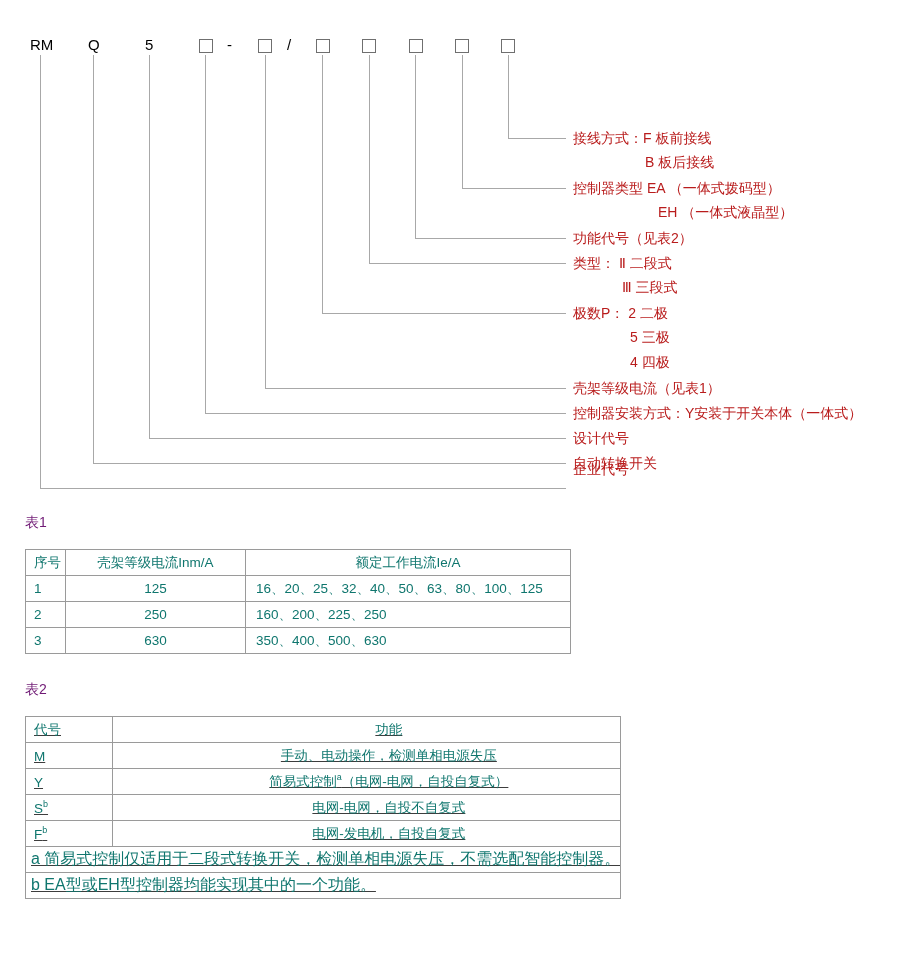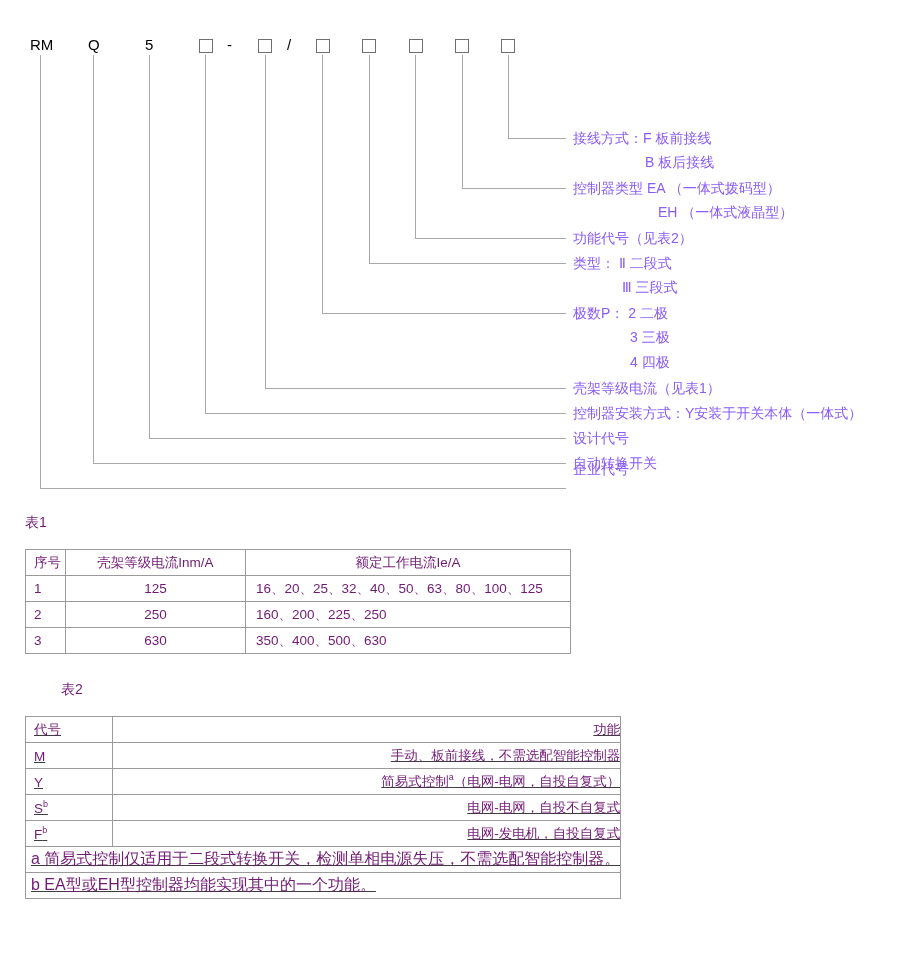--- a/index.html
+++ b/index.html
@@ -7,31 +7,31 @@
     position:relative;width:900px;height:958px;background:#ffffff;
     font-family:"Liberation Sans","DejaVu Sans",sans-serif;
     color:#3d3d3d;overflow:hidden;
   }
   
   .code-char{position:absolute;top:36px;font-size:15px;color:#000000;}
   .code-box{position:absolute;top:39px;width:12px;height:12px;border:1px solid #6f6f6f;background:#fff;}
   
   .connector{position:absolute;top:55px;border-left:1px solid #a8a8a8;border-bottom:1px solid #a8a8a8;}
   
-  .callout{position:absolute;font-size:14px;white-space:nowrap;color:#8b5cf6;line-height:20px;}
+  .callout{position:absolute;font-size:14px;white-space:nowrap;color:#b91c1c;line-height:20px;}
   
   .tbl-caption{position:absolute;left:25px;font-size:14px;color:#701a75;}
   .tbl-wrap{position:absolute;left:25px;}
   table{border-collapse:collapse;table-layout:fixed;}
   td,th{border:1px solid #9a9a9a;height:25px;font-size:13.5px;font-weight:normal;
-        color:#701a75;padding:0;overflow:hidden;white-space:nowrap;}
+        color:#0f766e;padding:0;overflow:hidden;white-space:nowrap;}
   .al{text-align:left;padding-left:8px;}
   .ac{text-align:center;}
   .fn-cell{text-align:left;padding-left:5px;font-size:16px;margin-left:24px;}
-  .func-cell{text-align:right;padding-left:44px;}
+  .func-cell{text-align:center;padding-left:44px;}
   sup{font-size:9px;}
 </style>
 </head>
 <body>
 
 <div class="stage">
 
   <span class="code-char" style="left:30px;">RM</span>
   <span class="code-char" style="left:88px;">Q</span>
   <span class="code-char" style="left:145px;">5</span>
@@ -57,21 +57,21 @@
   <div class="connector" style="left:40px;width:525px;height:433px;"></div>
 
   <div class="callout" style="left:573px;top:128px;">接线方式：F  板前接线</div>
   <div class="callout" style="left:645px;top:152px;">B  板后接线</div>
   <div class="callout" style="left:573px;top:178px;">控制器类型  EA  （一体式拨码型）</div>
   <div class="callout" style="left:658px;top:202px;">EH  （一体式液晶型）</div>
   <div class="callout" style="left:573px;top:228px;">功能代号（见表2）</div>
   <div class="callout" style="left:573px;top:253px;">类型：  Ⅱ  二段式</div>
   <div class="callout" style="left:622px;top:277px;">Ⅲ  三段式</div>
   <div class="callout" style="left:573px;top:303px;">极数P：  2  二极</div>
-  <div class="callout" style="left:630px;top:327px;">3  三极</div>
+  <div class="callout" style="left:630px;top:327px;">5  三极</div>
   <div class="callout" style="left:630px;top:352px;">4  四极</div>
   <div class="callout" style="left:573px;top:378px;">壳架等级电流（见表1）</div>
   <div class="callout" style="left:573px;top:403px;">控制器安装方式：Y安装于开关本体（一体式）</div>
   <div class="callout" style="left:573px;top:428px;">设计代号</div>
   <div class="callout" style="left:573px;top:453px;">自动转换开关</div>
   <div class="callout" style="left:573px;top:460px;font-family:Liberation Mono, monospace;">企业代号</div>
 
   <div class="tbl-caption" style="top:514px;">表1</div>
   <div class="tbl-wrap" style="top:549px;">
     <table>
@@ -98,35 +98,35 @@
       </tr>
       <tr>
         <td class="al">3</td>
         <td class="ac">630</td>
         <td class="al" style="padding-left:10px;">350、400、500、630</td>
       </tr>
     </tbody>
       </table>
   </div>
 
-  <div class="tbl-caption" style="top:681px;margin-left:36px;">表2</div>
+  <div class="tbl-caption" style="top:681px;">表2</div>
   <div class="tbl-wrap" style="top:716px;text-decoration:underline;">
     <table>
       <colgroup>
           <col style="width:80px;">
           <col style="width:465px;">
         </colgroup>
       <tbody>
           <tr>
         <th class="al">代号</th>
         <th class="func-cell">功能</th>
       </tr>
       <tr>
         <td class="al"><span>M</span><sup></sup></td>
-        <td class="func-cell"><span>手动、板前接线，不需选配智能控制器</span><sup></sup><span></span></td>
+        <td class="func-cell"><span>手动、电动操作，检测单相电源失压</span><sup></sup><span></span></td>
       </tr>
       <tr>
         <td class="al"><span>Y</span><sup></sup></td>
         <td class="func-cell"><span>简易式控制</span><sup>a</sup><span>（电网-电网，自投自复式）</span></td>
       </tr>
       <tr>
         <td class="al"><span>S</span><sup>b</sup></td>
         <td class="func-cell"><span>电网-电网，自投不自复式</span><sup></sup><span></span></td>
       </tr>
       <tr>

